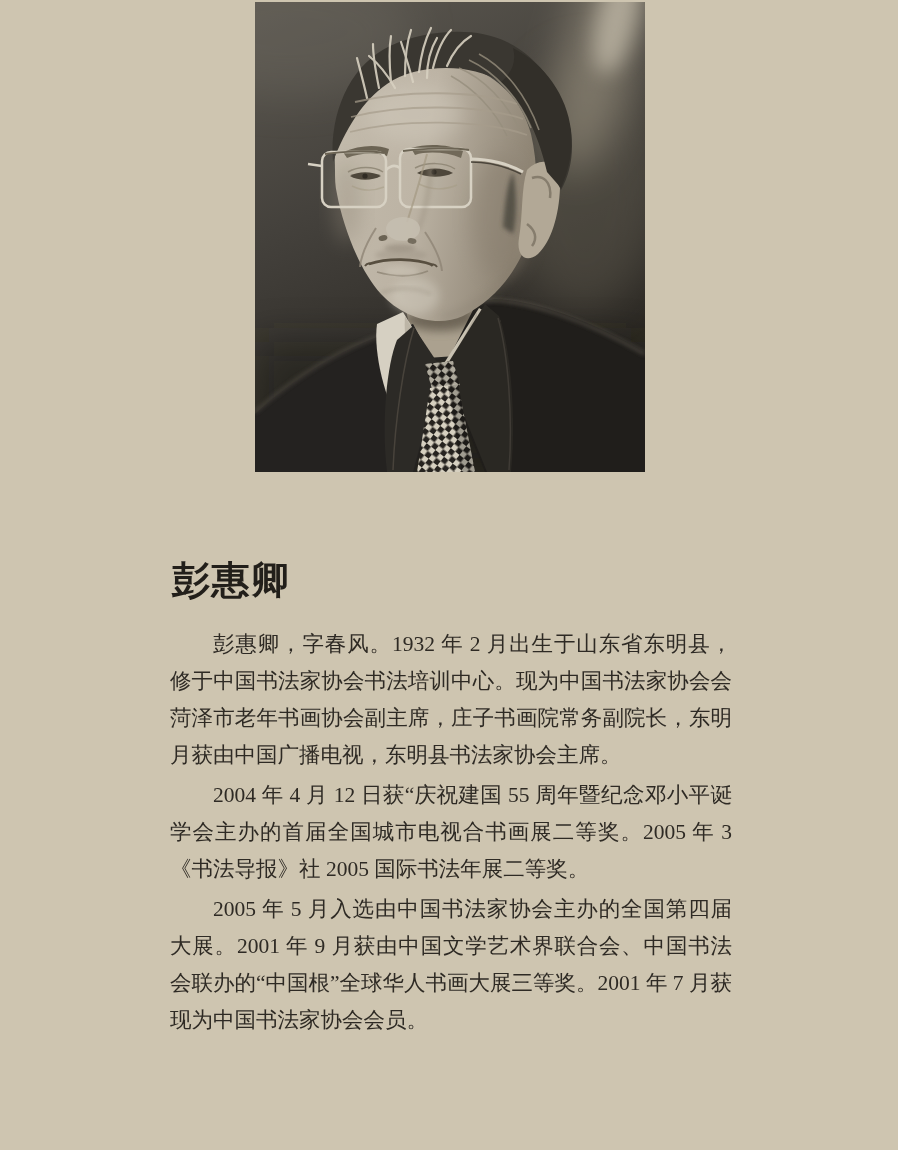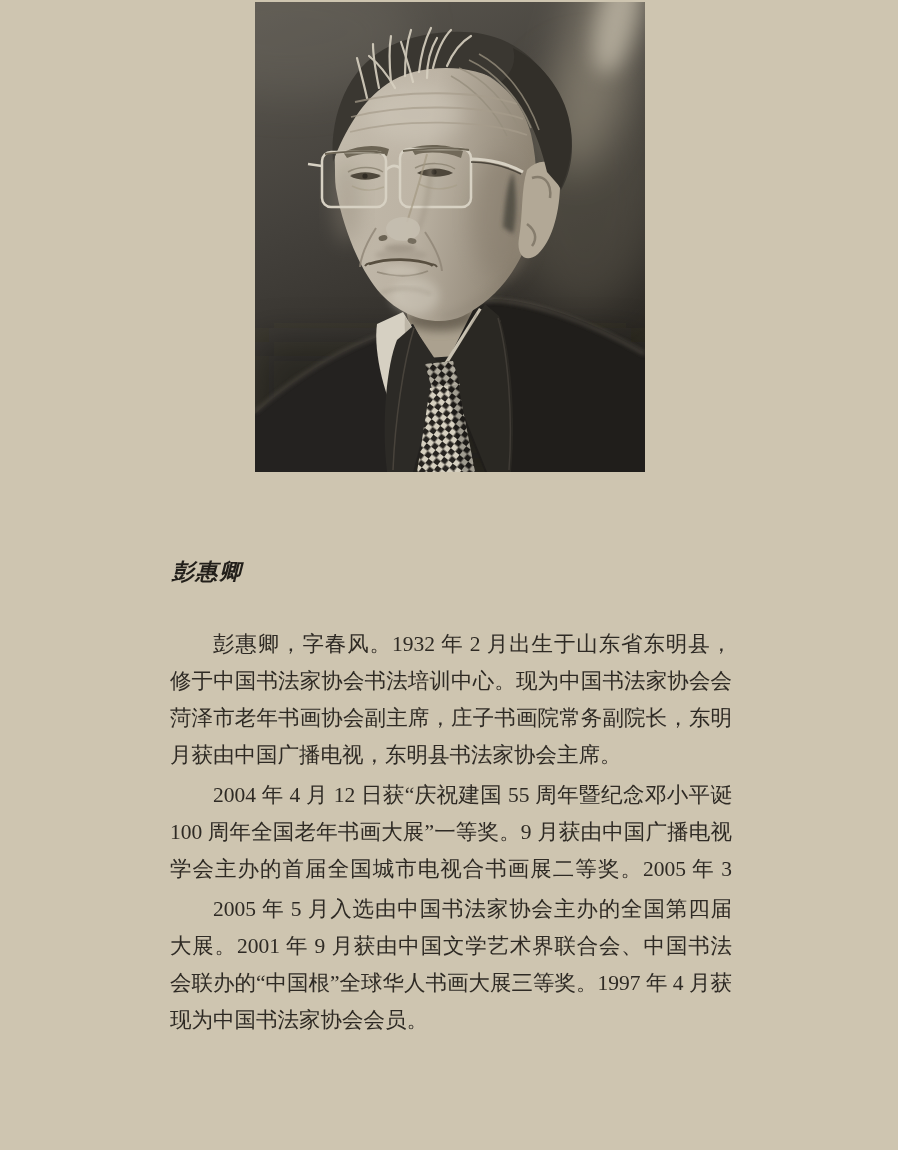--- a/index.html
+++ b/index.html
@@ -20,25 +20,24 @@
     overflow: hidden;
   }
   .photo svg { display: block; }
 
   
   .person-name {
     position: absolute;
     left: 172px; top: 560px;
     font-family: "Liberation Sans", "DejaVu Sans", sans-serif;
     font-weight: 700;
-    font-size: 22px;
+    font-size: 38px;
     line-height: 1.1;
     letter-spacing: 1.5px;
     color: #221f1a;
-    font-style: italic;
   }
 
   
   .bio {
     position: absolute;
     left: 170px; top: 626px;
     width: 562px;
     font-size: 21.5px;
     color: #2e2a24;
   }
@@ -229,24 +228,24 @@
 
   <div class="bio">
     <div class="bio-paragraph">
       <div class="jline jfirst">彭惠卿，字春风。1932 年 2 月出生于山东省东明县，曾研</div>
       <div class="jline">修于中国书法家协会书法培训中心。现为中国书法家协会会员。</div>
       <div class="jline">菏泽市老年书画协会副主席，庄子书画院常务副院长，东明县</div>
       <div class="jline jend">月获由中国广播电视，东明县书法家协会主席。</div>
     </div>
     <div class="bio-paragraph">
       <div class="jline jfirst">2004 年 4 月 12 日获“庆祝建国 55 周年暨纪念邓小平诞辰</div>
-      <div class="jline">100 周年全国老年书画大展”一等奖。9 月获由中国广播电视</div>
       <div class="jline">学会主办的首届全国城市电视合书画展二等奖。2005 年 3 月获</div>
+      <div class="jline jend">《书法导报》社 2005 国际书法年展二等奖。</div>
     </div>
     <div class="bio-paragraph">
       <div class="jline jfirst">2005 年 5 月入选由中国书法家协会主办的全国第四届正书</div>
       <div class="jline">大展。2001 年 9 月获由中国文学艺术界联合会、中国书法家协</div>
-      <div class="jline">会联办的“中国根”全球华人书画大展三等奖。1997 年 4 月获</div>
+      <div class="jline">会联办的“中国根”全球华人书画大展三等奖。2001 年 7 月获</div>
       <div class="jline jend">现为中国书法家协会会员。</div>
     </div>
   </div>
 
 </div>
 
 </body></html>

